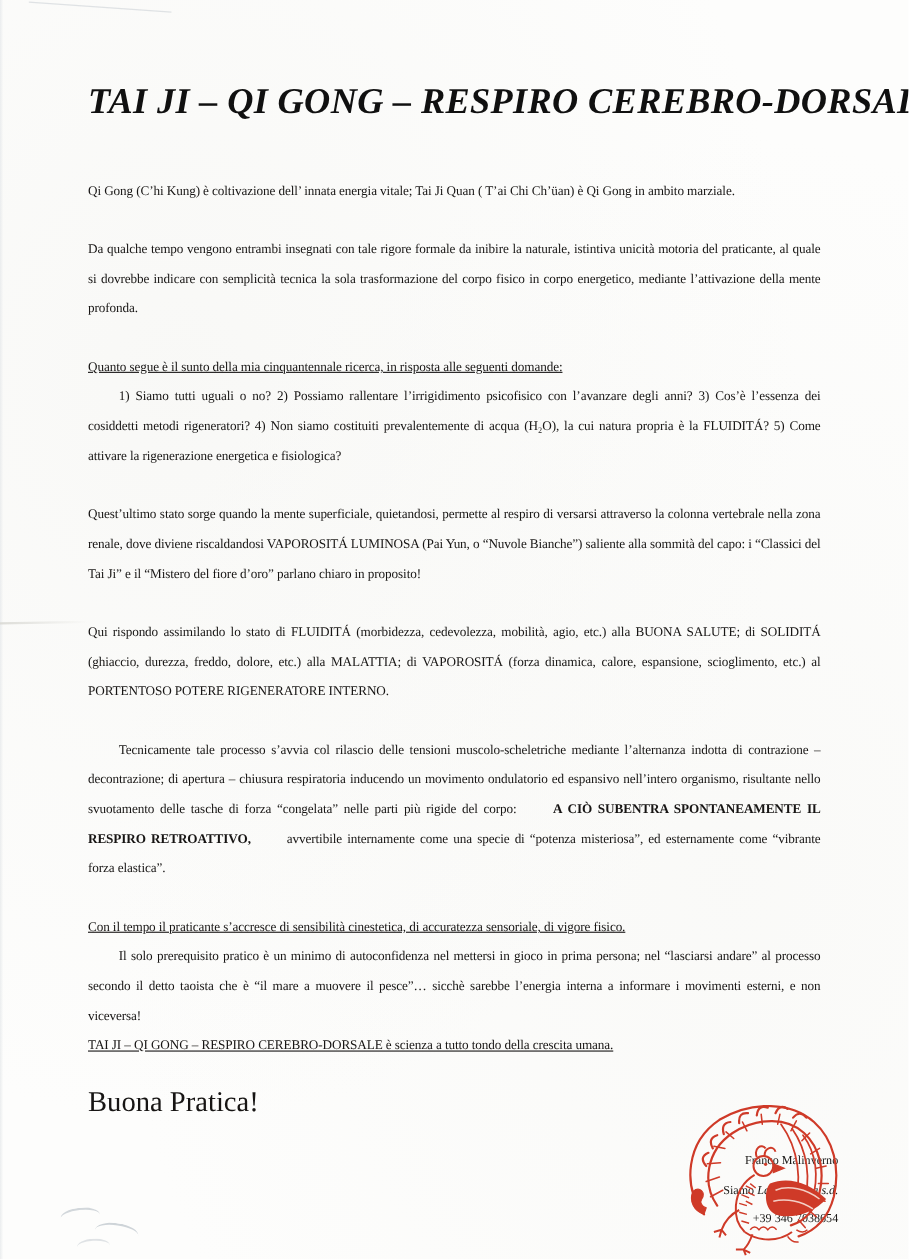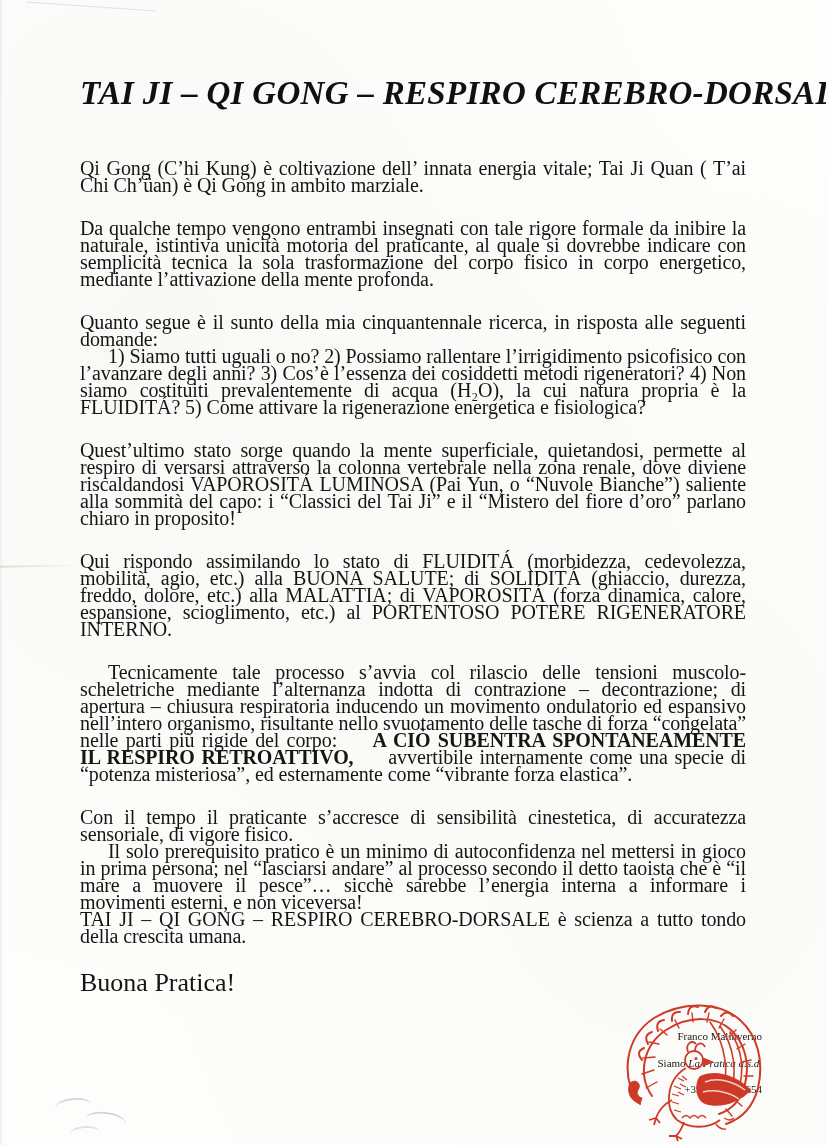--- a/index.html
+++ b/index.html
@@ -14,24 +14,24 @@
     color:#171514;
     overflow:hidden;
   }
   .content{position:absolute;left:80px;top:75px;width:666px;}
   .doc-title{
     font-size:33px;font-weight:bold;font-style:italic;
     text-align:center;margin:0 0 48px 0;letter-spacing:.3px;color:#101010;
     white-space:nowrap;
   }
   .para{
-    font-size:20px;line-height:17px;letter-spacing:-0.1px;
+    font-size:12px;line-height:27px;letter-spacing:-0.1px;
     text-align:justify;margin:0 0 26px 0;
   }
-  .para .line{display:block;}
+  .para .line{display:block;text-decoration:underline;}
   .para .flow{display:inline;margin-left:28px;}
   .bold-run{font-weight:bold;}
   .closing{font-size:26px;line-height:24px;margin:6px 0 0 0;}
   .signature{
     margin:28px -16px 0 0;
     text-align:right;font-size:11px;line-height:26.5px;color:#1b1917;
   }
   .phoenix-wrap{position:absolute;left:612px;top:1000px;width:160px;height:142px;}
   
   .edge-shade{position:absolute;left:0;top:0;width:3px;height:1145px;

